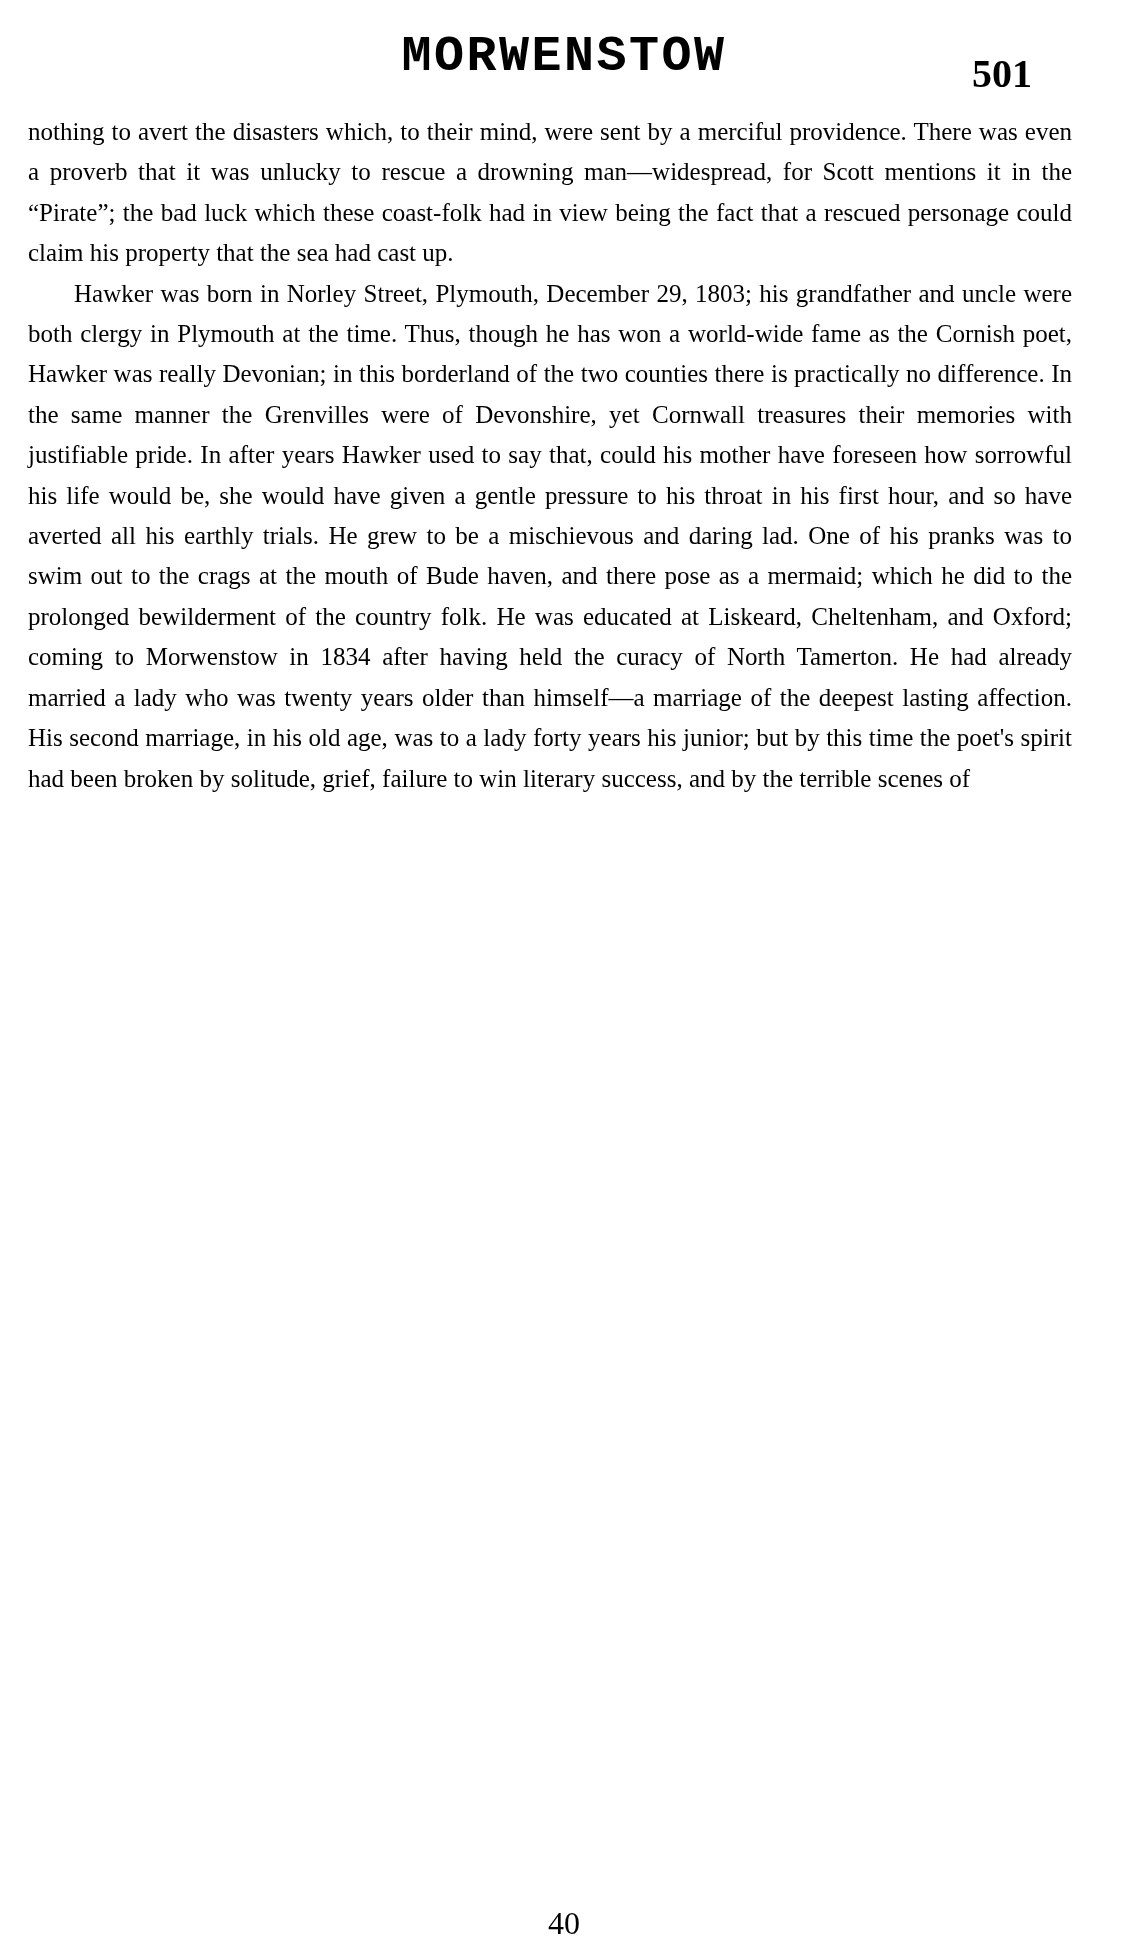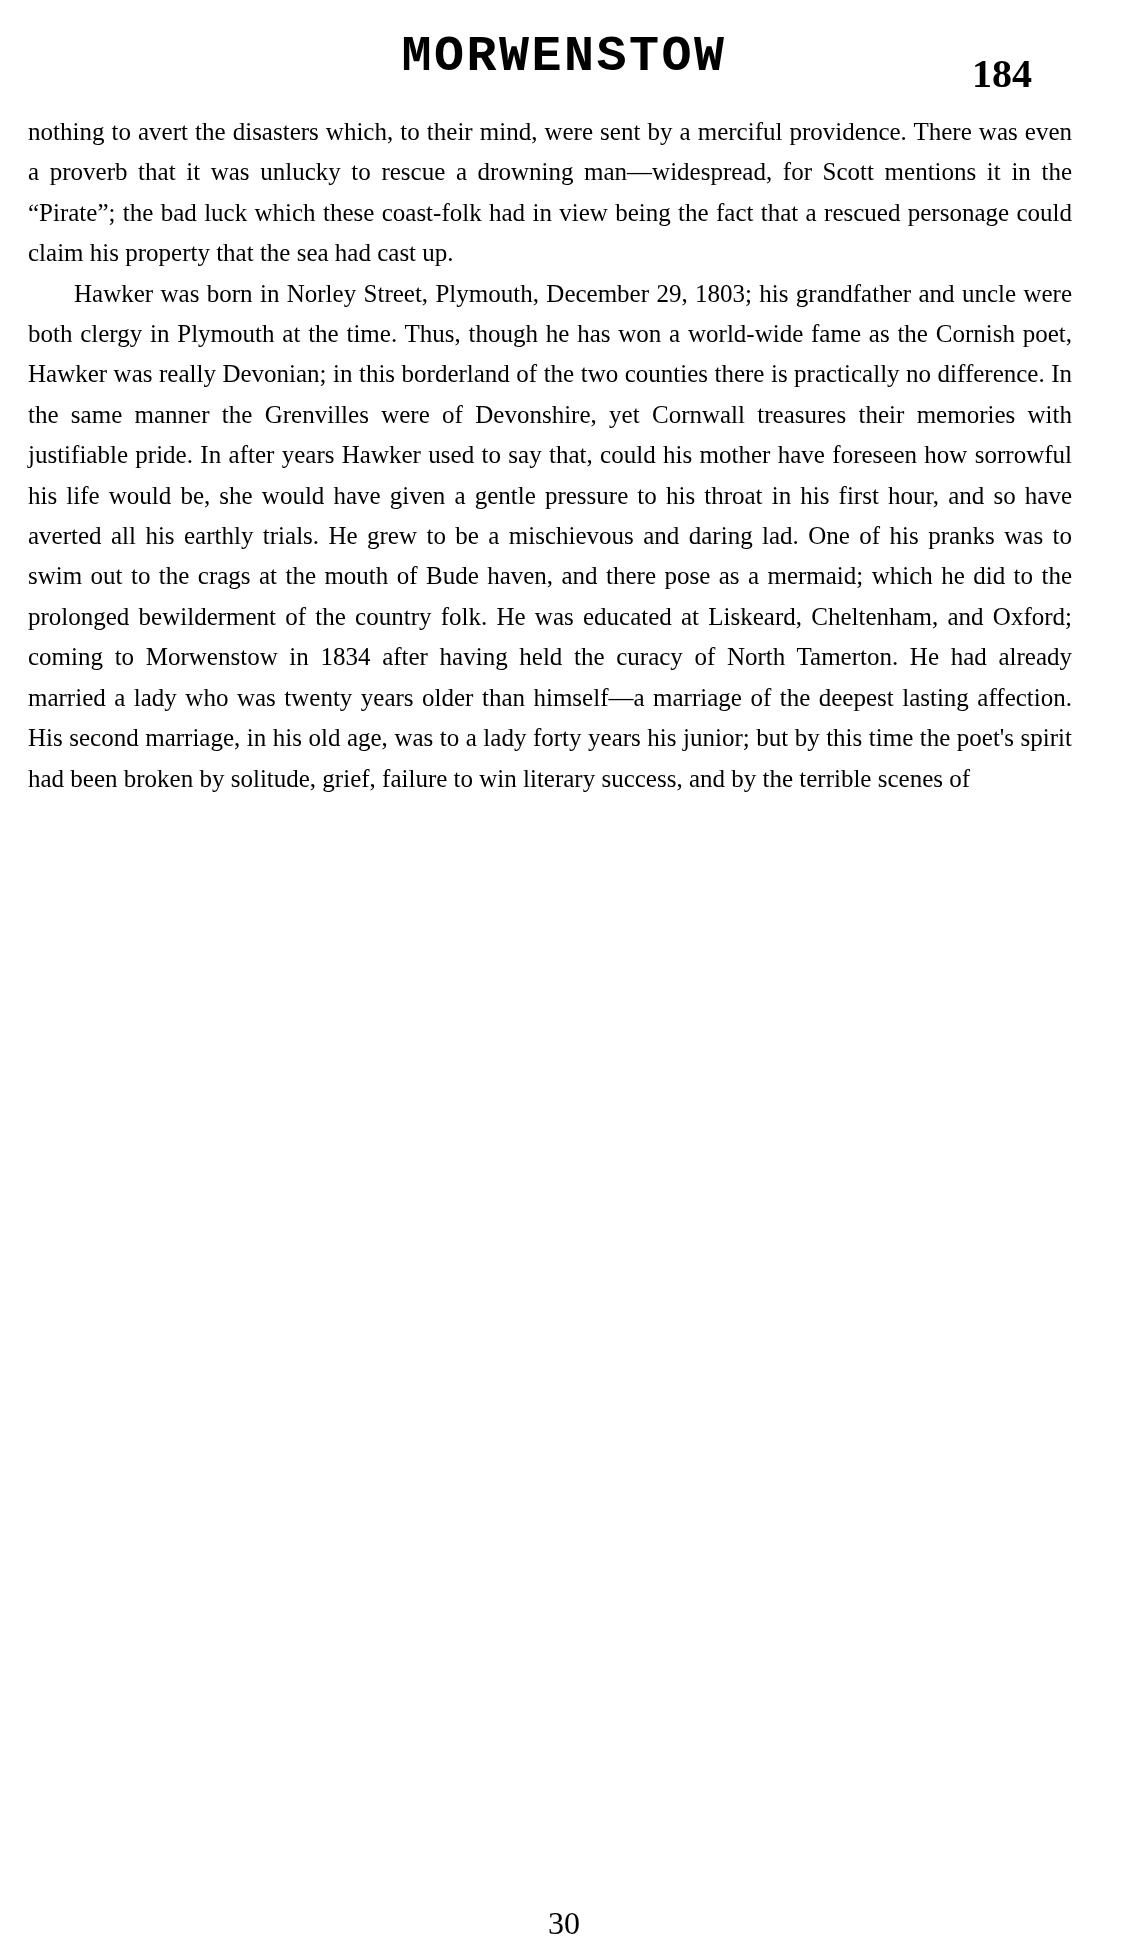--- a/index.html
+++ b/index.html
@@ -74,23 +74,23 @@
     font-size: 32px;
   }
 </style>
 </head>
 <body>
 
 <div class="page">
 
   <div class="running-head">
     <div class="running-head-title">MORWENSTOW</div>
-    <div class="folio">184</div>
+    <div class="folio">501</div>
   </div>
 
   <div class="body-text">
     <p>nothing to avert the disasters which, to their mind, were sent by a merciful providence. There was even a proverb that it was unlucky to rescue a drowning man—widespread, for Scott mentions it in the “Pirate”; the bad luck which these coast-folk had in view being the fact that a rescued personage could claim his property that the sea had cast up.</p>
     <p class="indent">Hawker was born in Norley Street, Plymouth, December 29, 1803; his grandfather and uncle were both clergy in Plymouth at the time. Thus, though he has won a world-wide fame as the Cornish poet, Hawker was really Devonian; in this borderland of the two counties there is practically no difference. In the same manner the Grenvilles were of Devonshire, yet Cornwall treasures their memories with justifiable pride. In after years Hawker used to say that, could his mother have foreseen how sorrowful his life would be, she would have given a gentle pressure to his throat in his first hour, and so have averted all his earthly trials. He grew to be a mischievous and daring lad. One of his pranks was to swim out to the crags at the mouth of Bude haven, and there pose as a mermaid; which he did to the prolonged bewilderment of the country folk. He was educated at Liskeard, Cheltenham, and Oxford; coming to Morwenstow in 1834 after having held the curacy of North Tamerton. He had already married a lady who was twenty years older than himself—a marriage of the deepest lasting affection. His second marriage, in his old age, was to a lady forty years his junior; but by this time the poet's spirit had been broken by solitude, grief, failure to win literary success, and by the terrible scenes of</p>
   </div>
 
-  <div class="signature">30</div>
+  <div class="signature">40</div>
 
 </div>
 
 </body></html>

